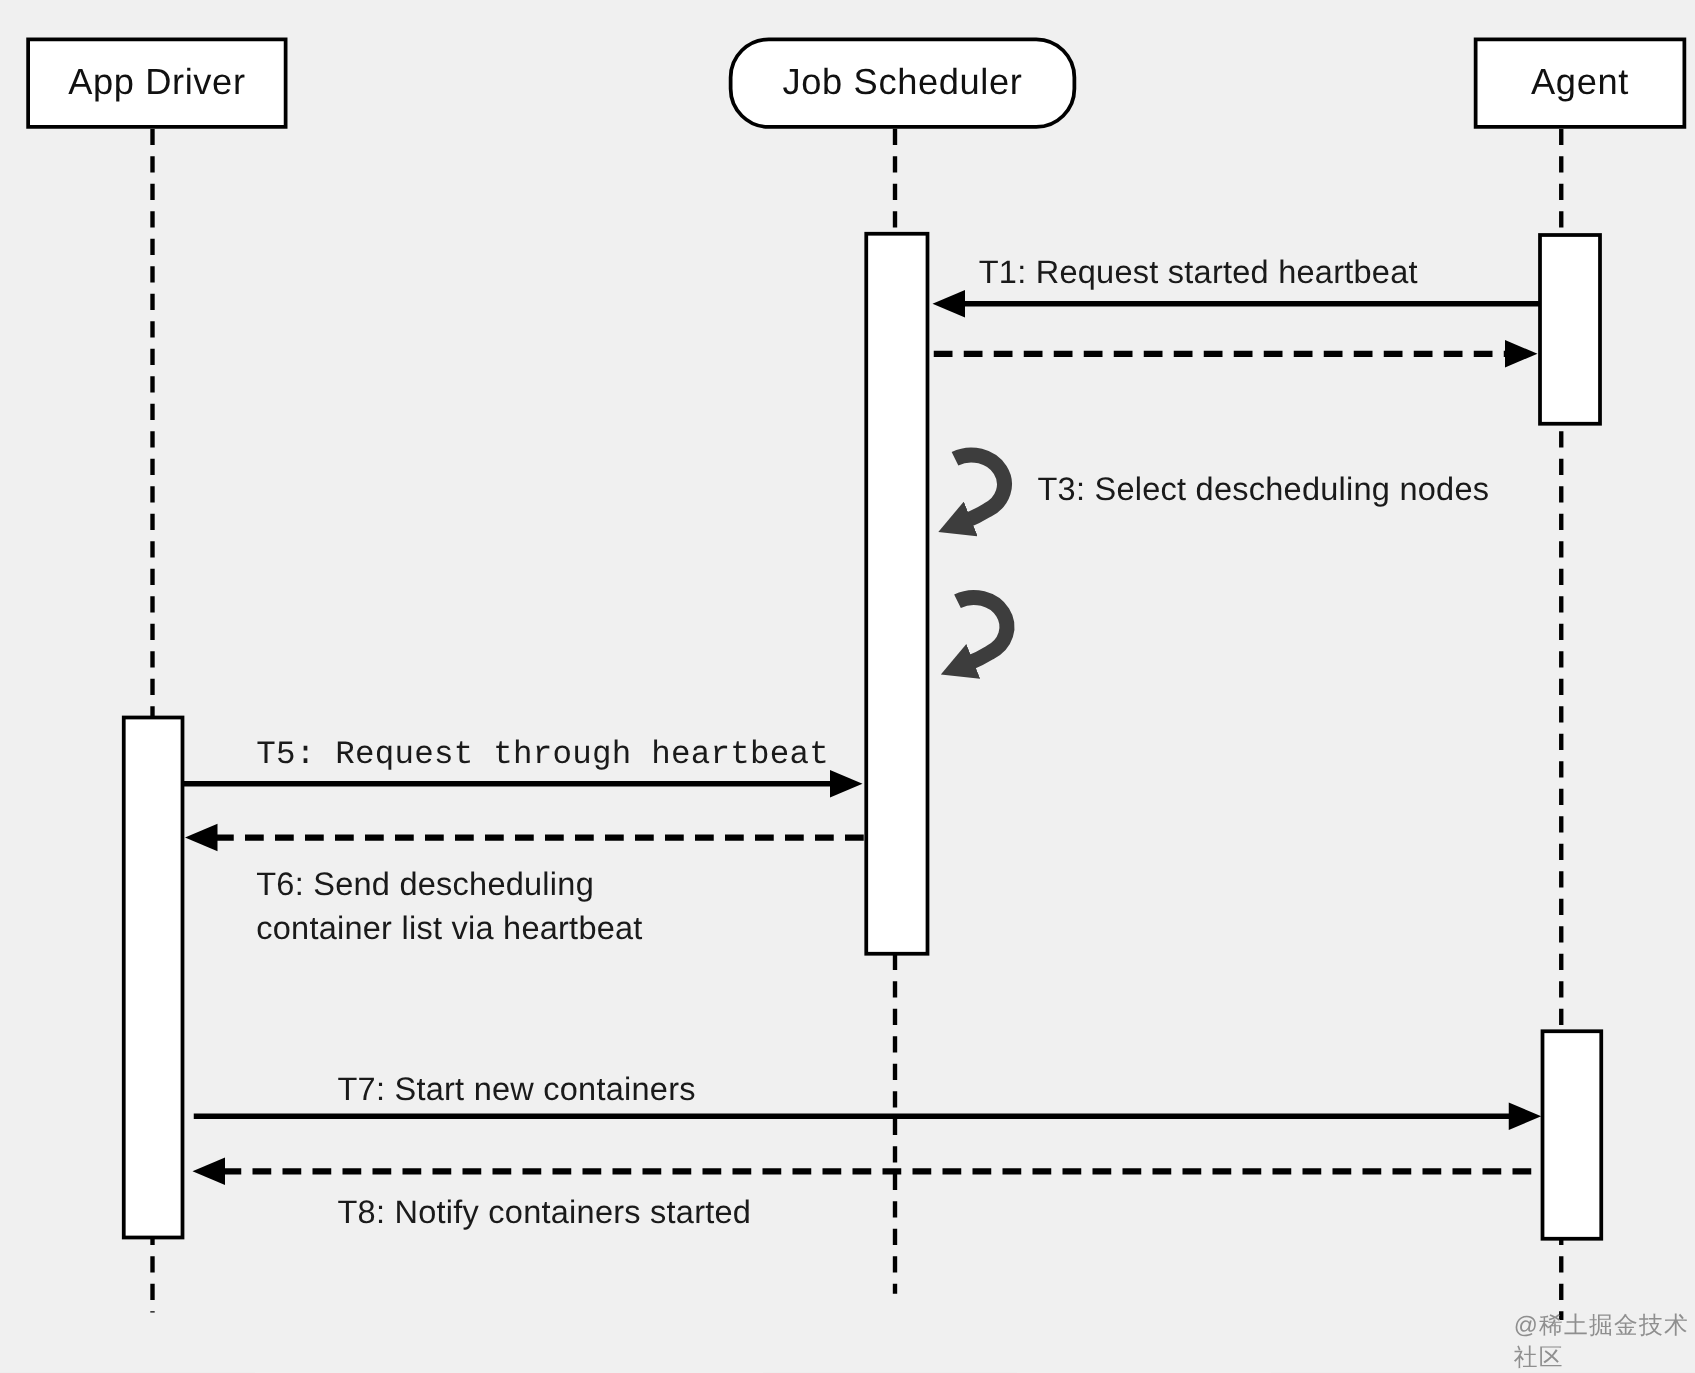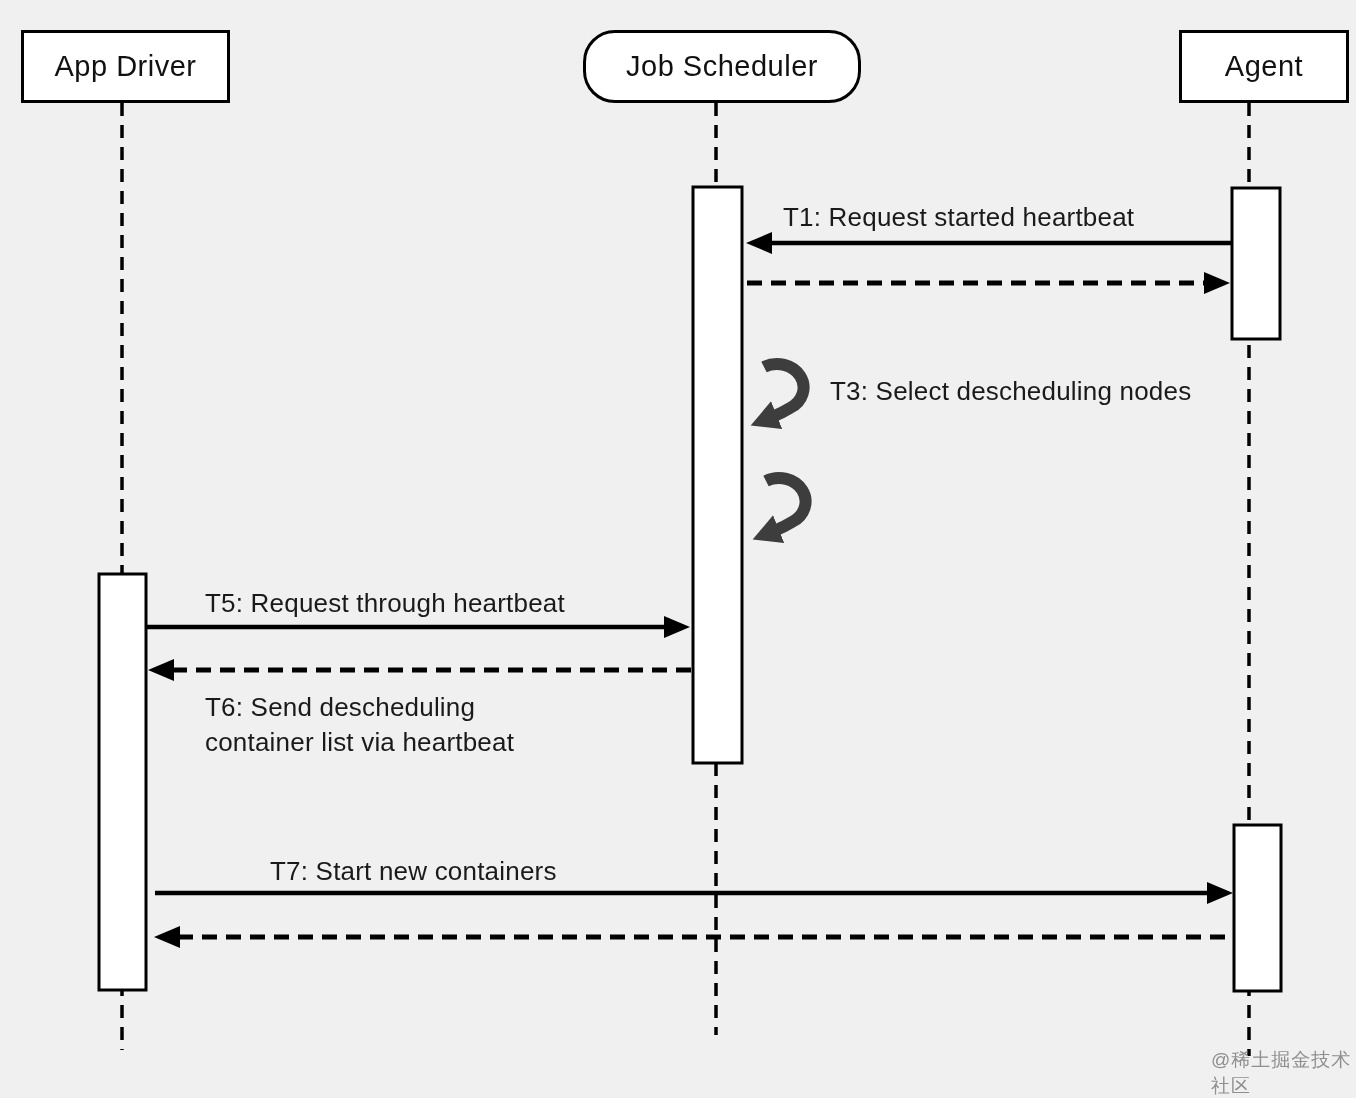--- a/index.html
+++ b/index.html
@@ -123,23 +123,24 @@
   <div class="participant" style="left:1179px; top:30px; width:170px; height:73px;">
     <span>Agent</span>
   </div>
 
   <div class="msg-label" style="left:783px; top:200px;">T1: Request started heartbeat</div>
 
 
   <div class="msg-label" style="left:814px; top:374px;margin-left:16px;">T3: Select descheduling nodes</div>
 
 
-  <div class="msg-label" style="left:205px; top:586px;">T5: Request through heartbeat</div>
+  <div class="msg-label" style="left:205px; top:586px;font-family:Liberation Mono, monospace;">T5: Request through heartbeat</div>
 
   <div class="msg-label" style="left:205px; top:690px; line-height:35px;">T6: Send descheduling
 container list via heartbeat</div>
 
   <div class="msg-label" style="left:270px; top:854px;">T7: Start new containers</div>
 
+  <div class="msg-label" style="left:270px; top:952px;">T8: Notify containers started</div>
 
   <div class="watermark">@稀土掘金技术社区</div>
 
 </div>
 
 </body></html>

